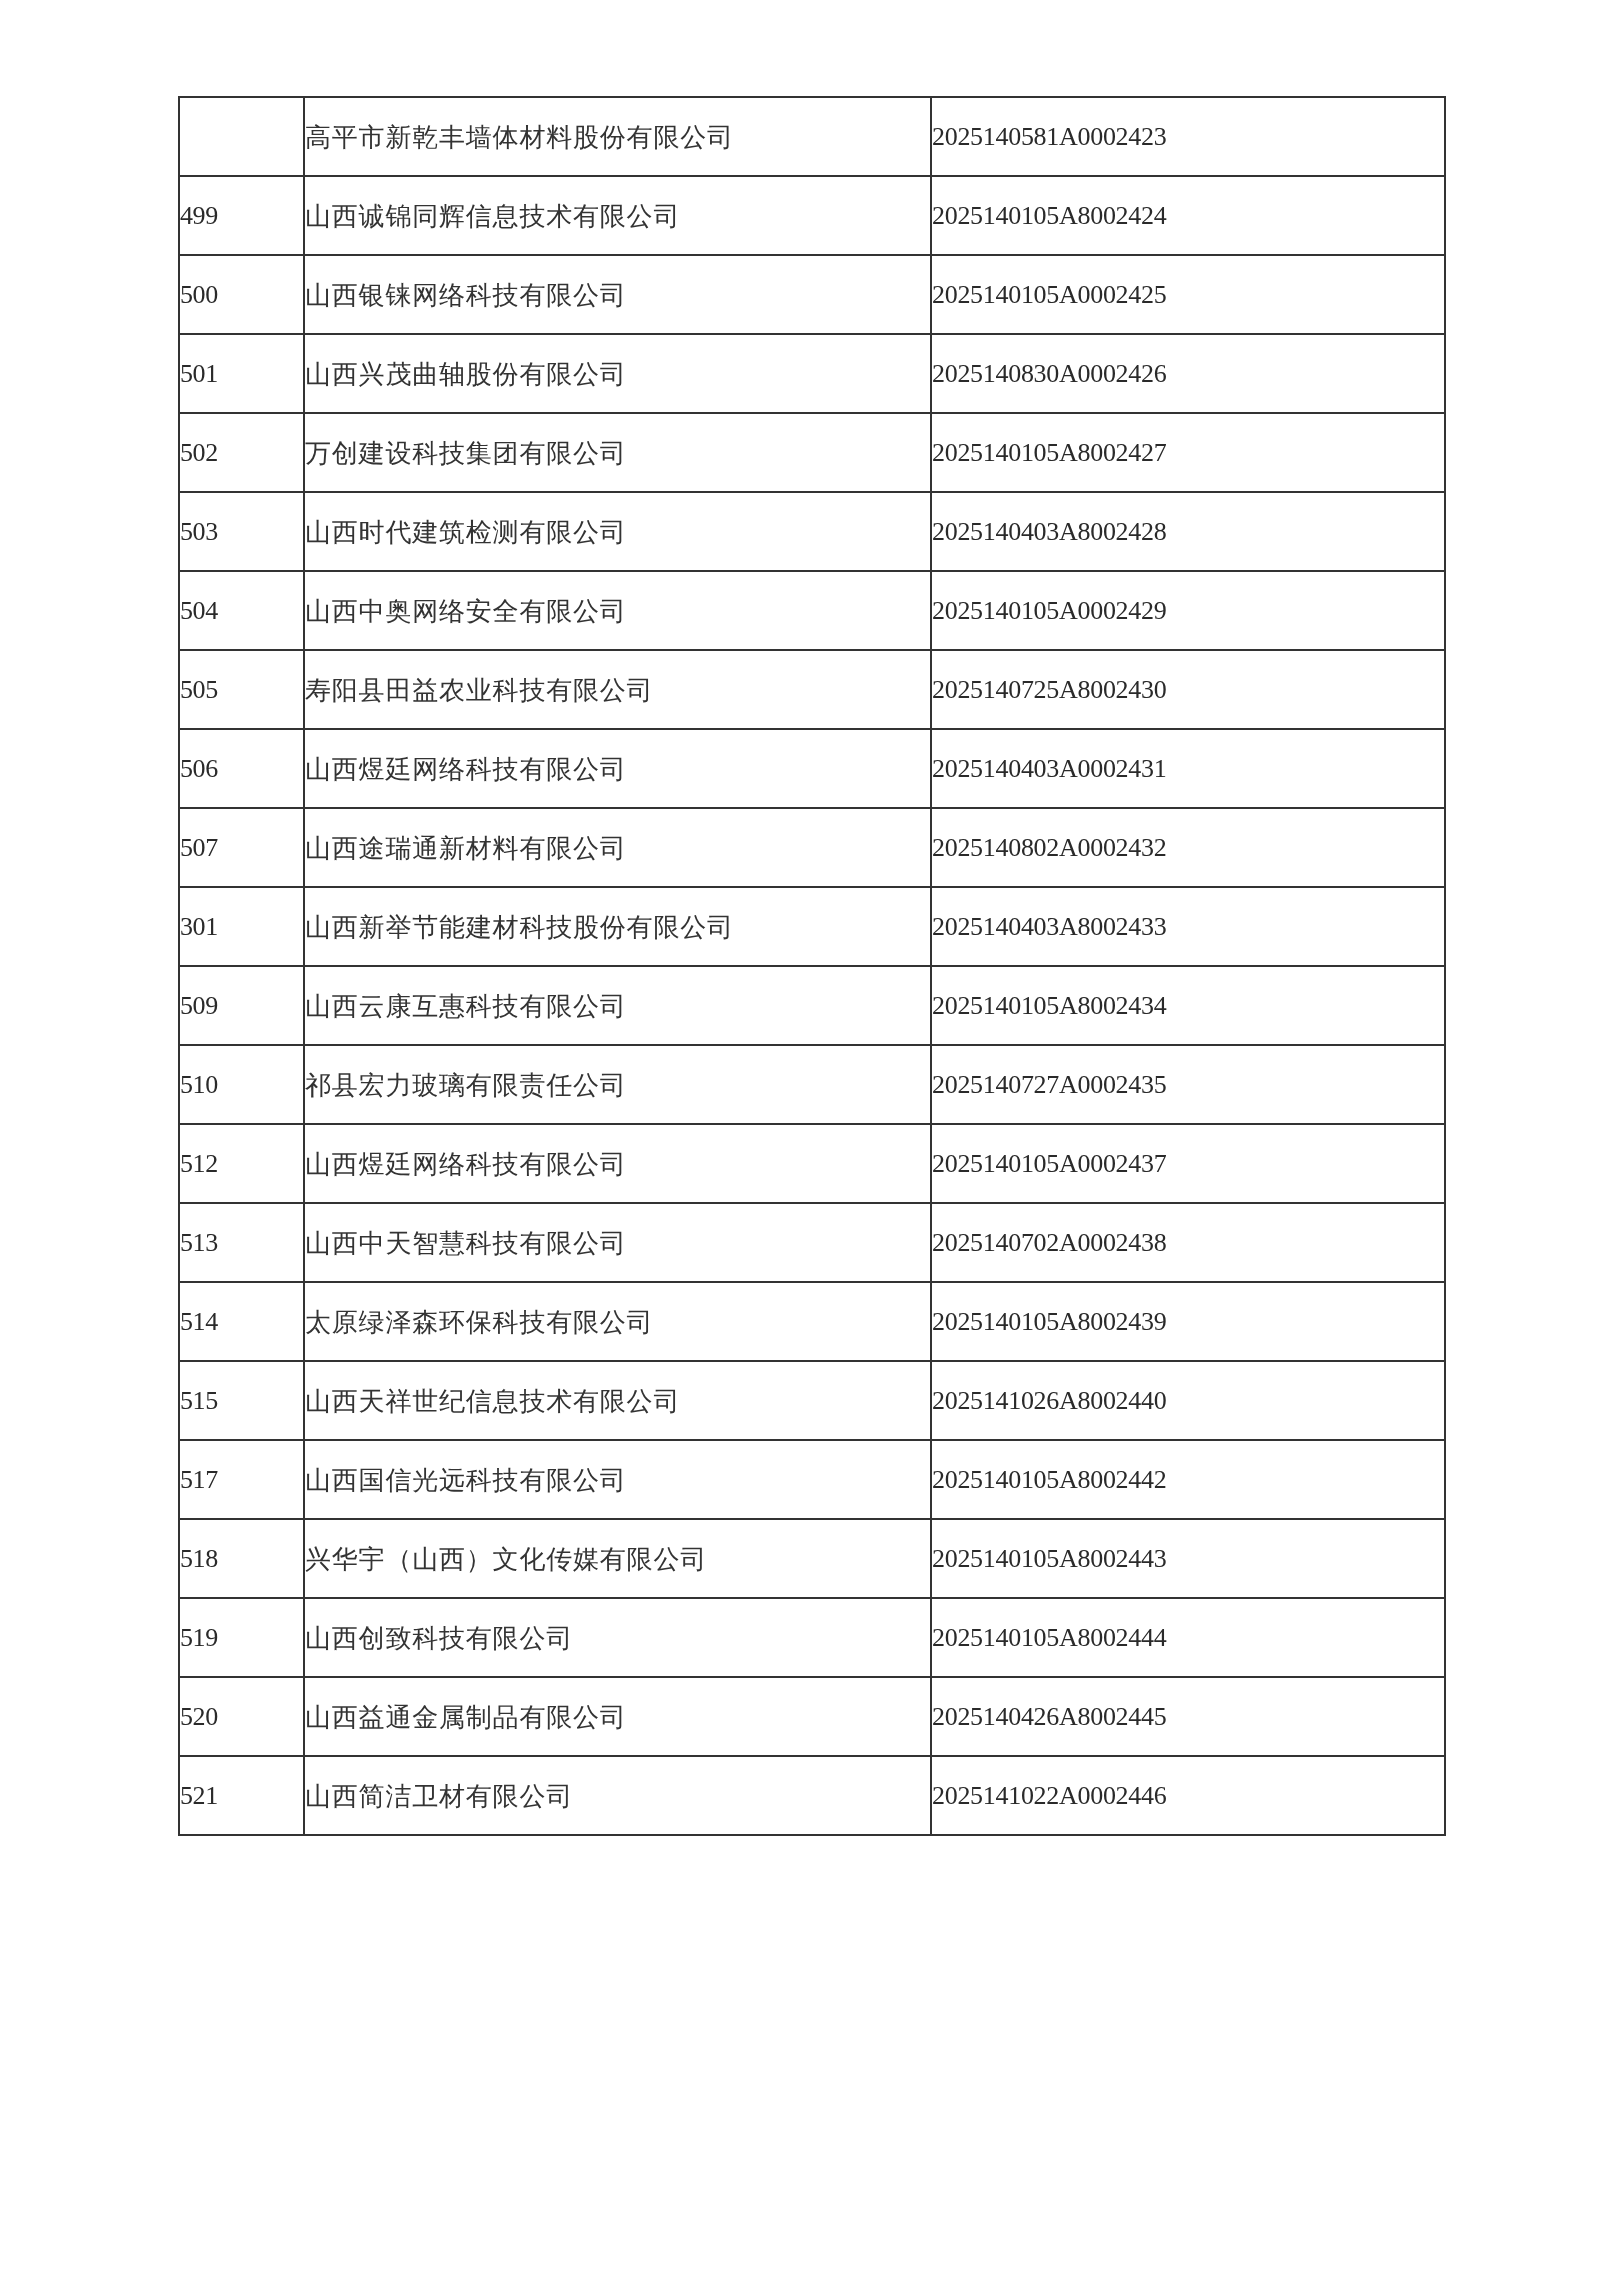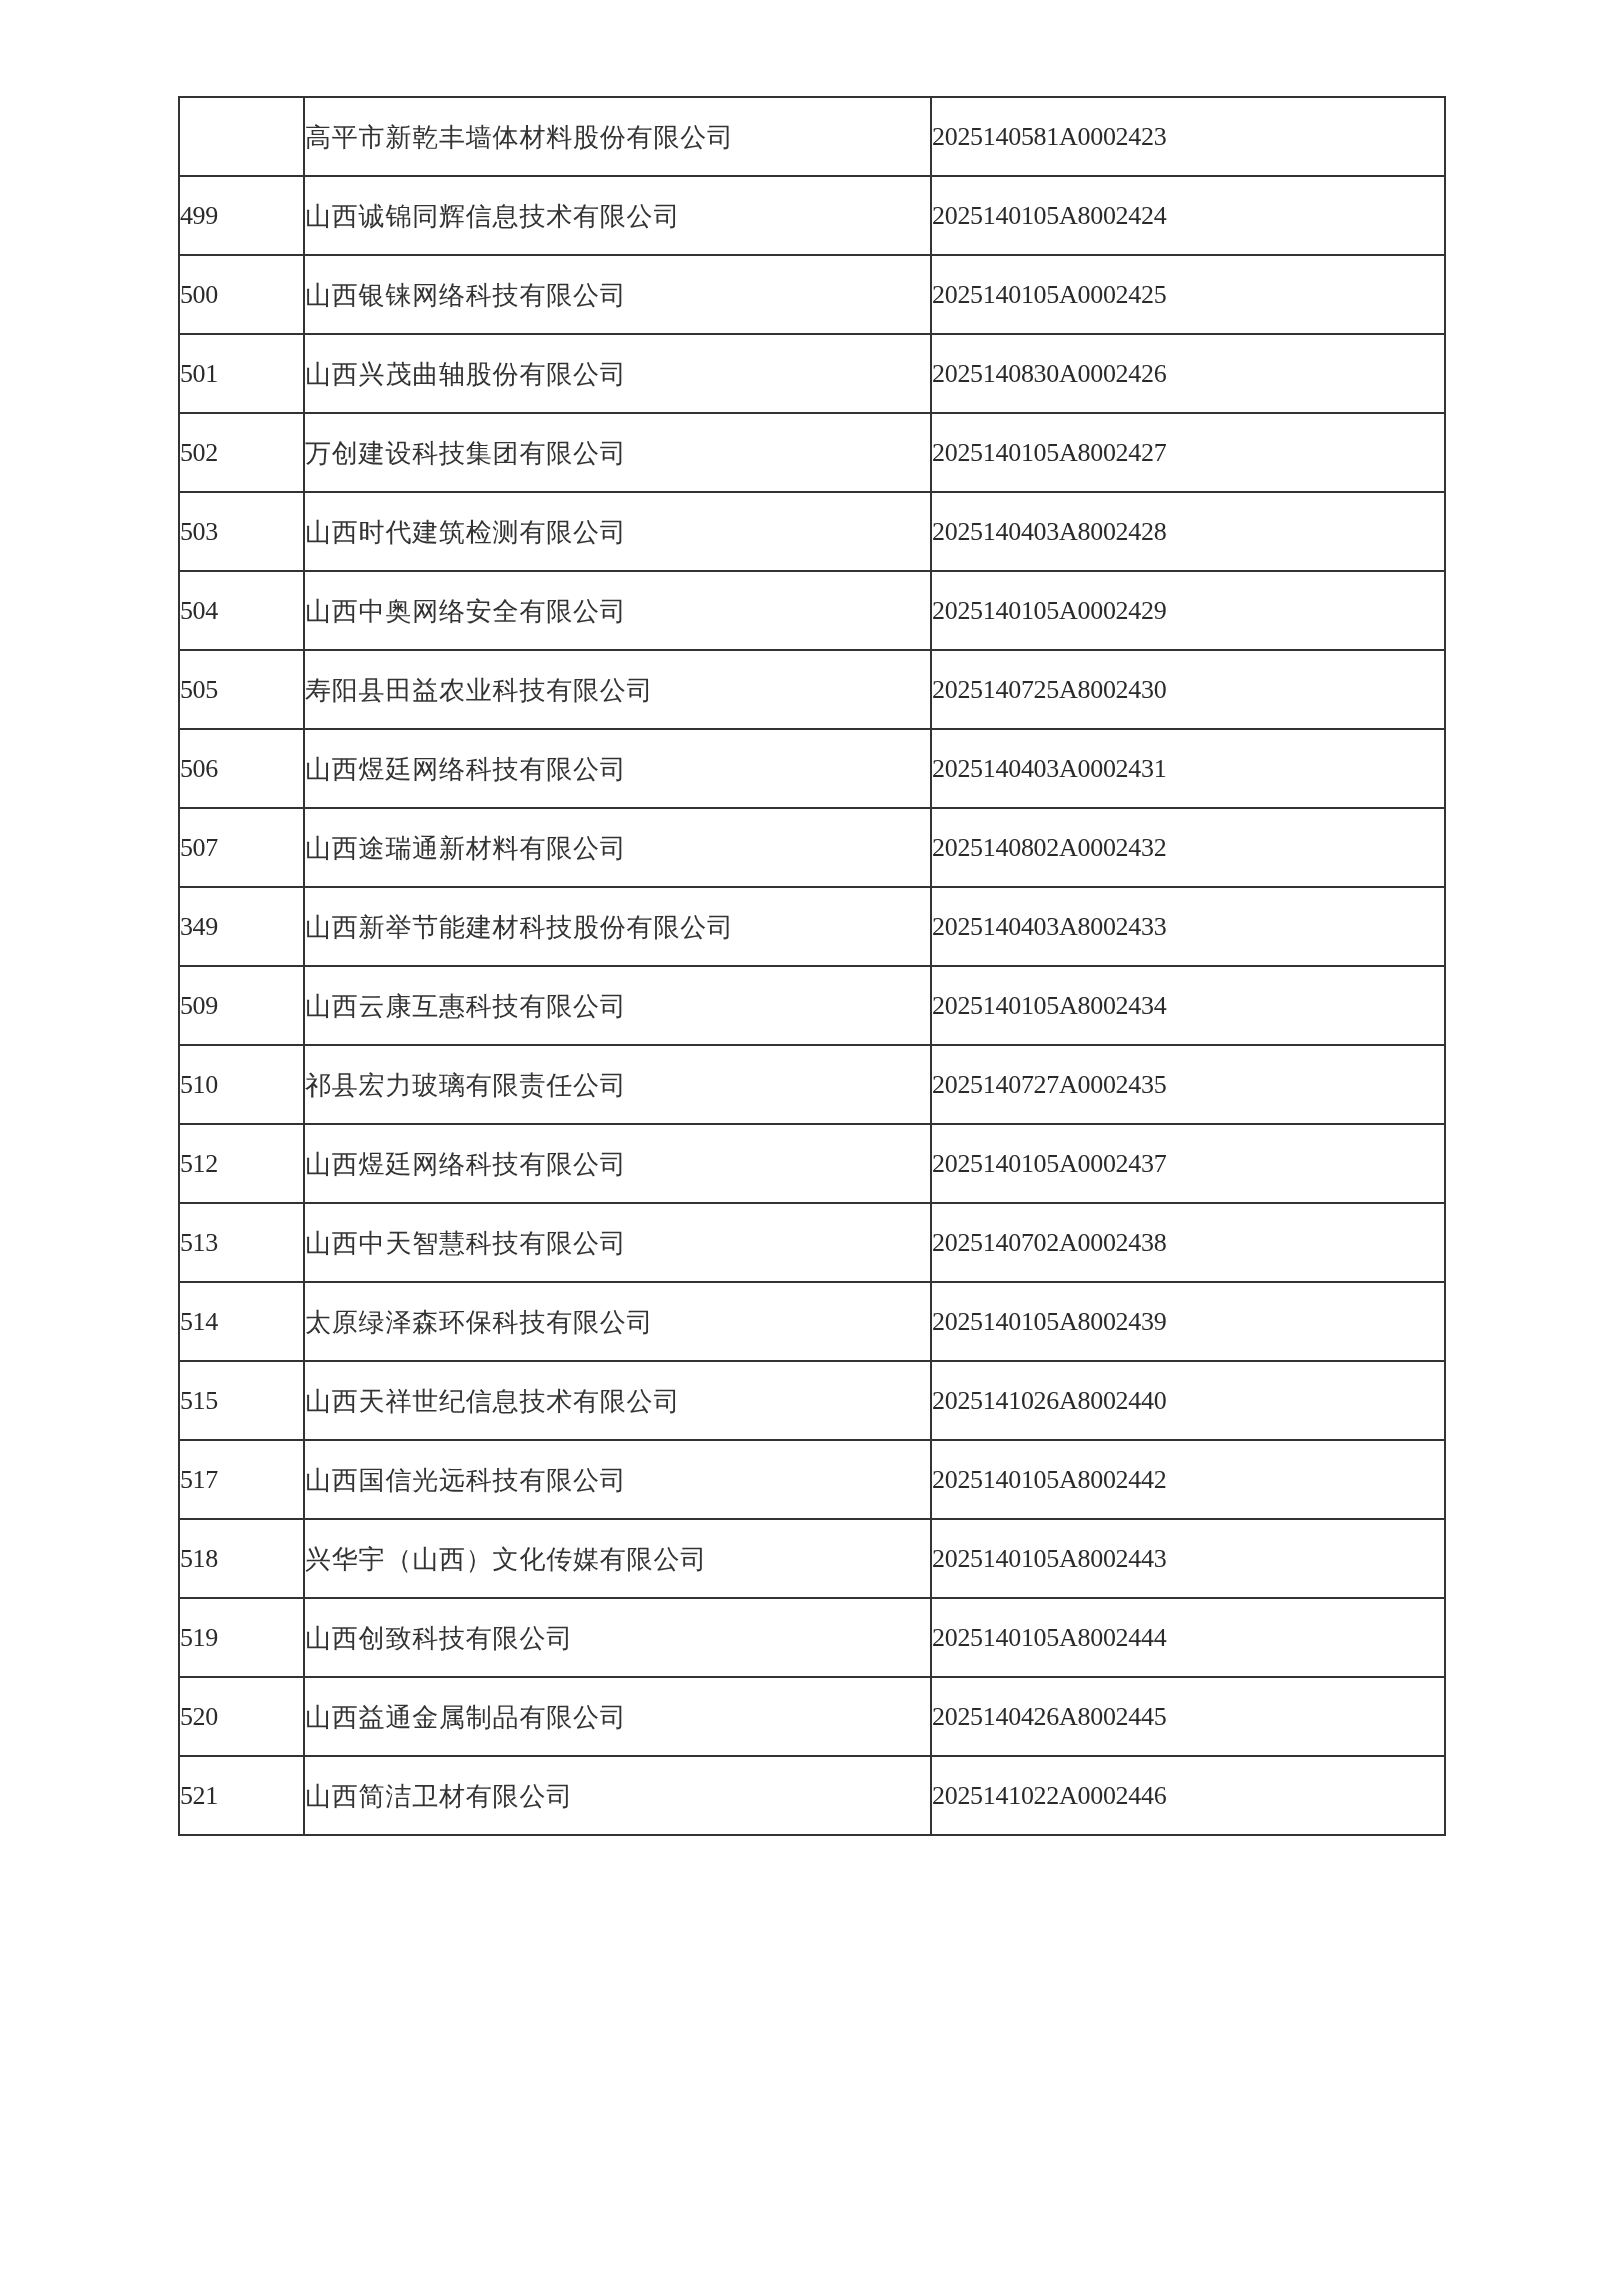--- a/index.html
+++ b/index.html
@@ -69,21 +69,21 @@
           <td class="col-no">506</td>
           <td class="col-name">山西煜廷网络科技有限公司</td>
           <td class="col-code">2025140403A0002431</td>
         </tr>
         <tr>
           <td class="col-no">507</td>
           <td class="col-name">山西途瑞通新材料有限公司</td>
           <td class="col-code">2025140802A0002432</td>
         </tr>
         <tr>
-          <td class="col-no">349</td>
+          <td class="col-no">301</td>
           <td class="col-name">山西新举节能建材科技股份有限公司</td>
           <td class="col-code">2025140403A8002433</td>
         </tr>
         <tr>
           <td class="col-no">509</td>
           <td class="col-name">山西云康互惠科技有限公司</td>
           <td class="col-code">2025140105A8002434</td>
         </tr>
         <tr>
           <td class="col-no">510</td>

